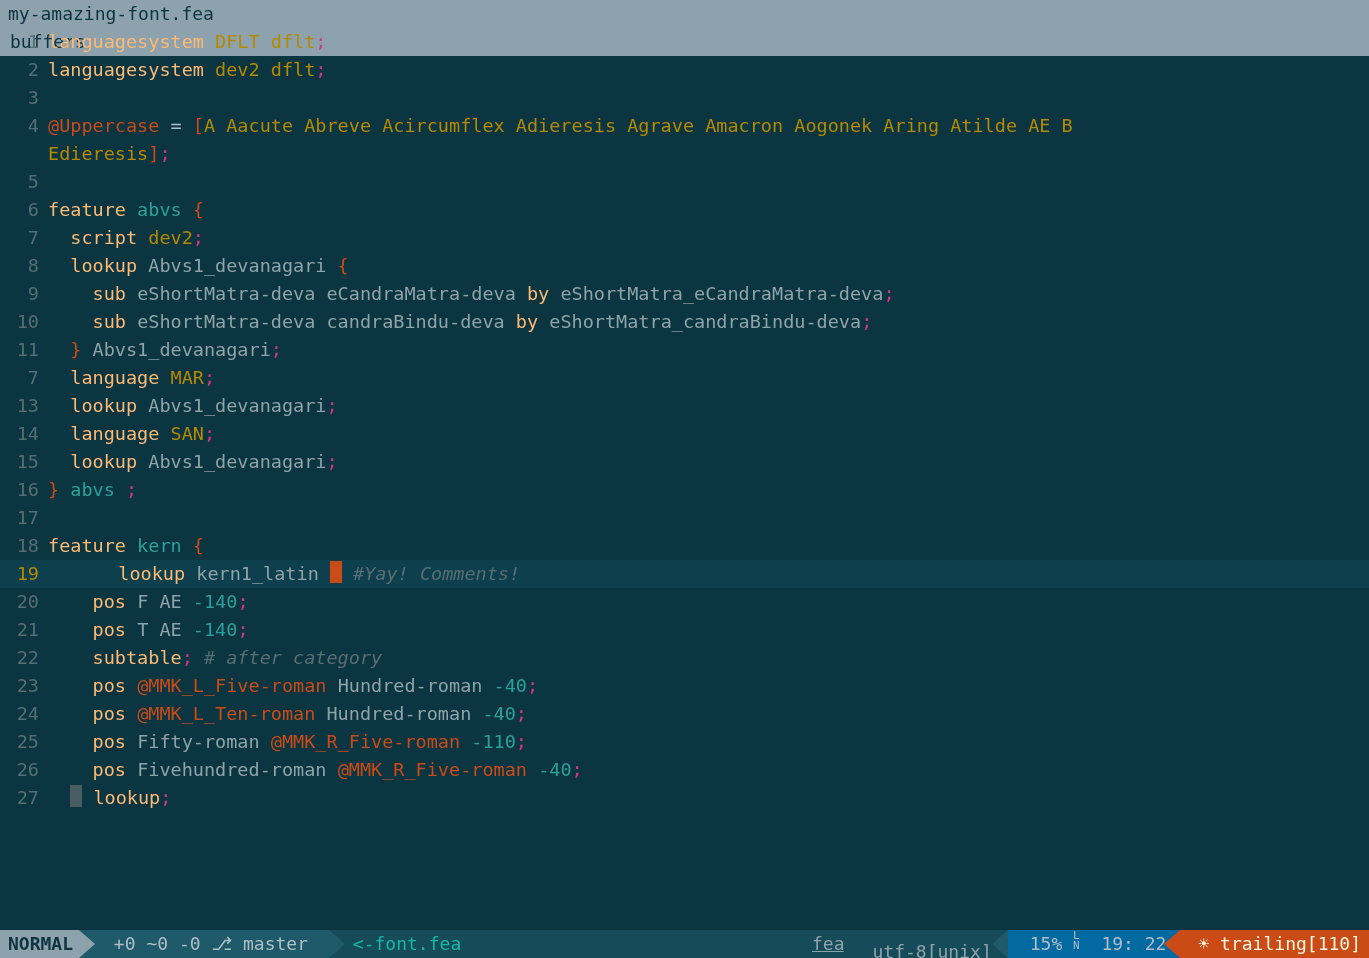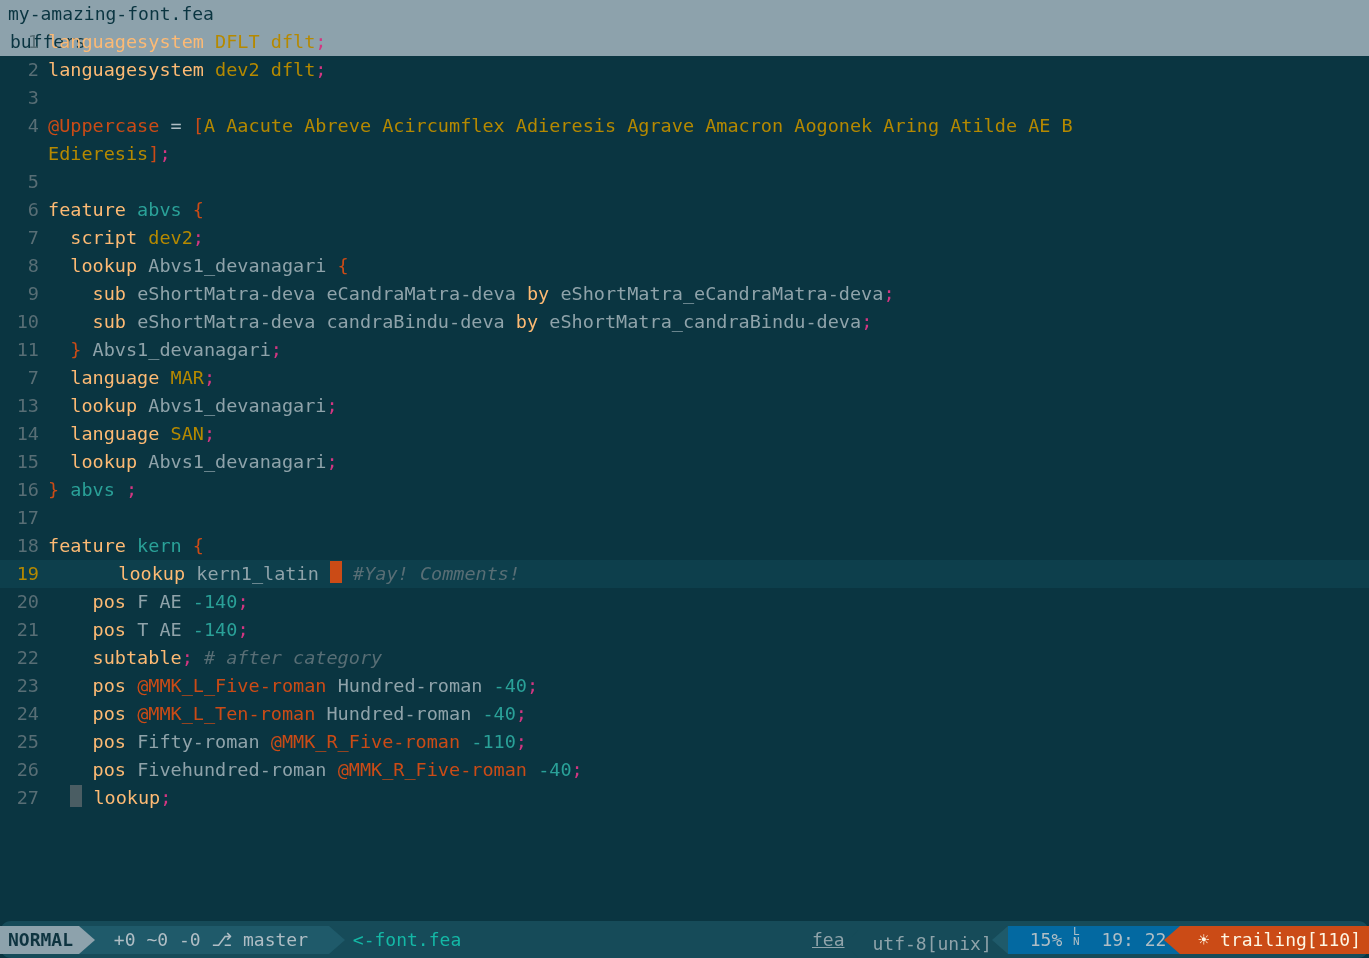--- a/index.html
+++ b/index.html
@@ -104,23 +104,23 @@
     width: 12px;
     height: 22px;
     vertical-align: -3px;
   }
 
   .status-bar {
     position: absolute;
     bottom: 0;
     left: 0;
     right: 0;
-    height: 37px;
-    display: flex;
-    align-items: center;
+    height: 28px;
+    display: flex;
+    align-items: flex-start;
     background: #164b59;
     font-size: 18px;
     border-radius: 11px;
   }
   .seg {
     display: flex;
     align-items: center;
     padding: 0 12px;
     position: relative;
     height: 28px;

